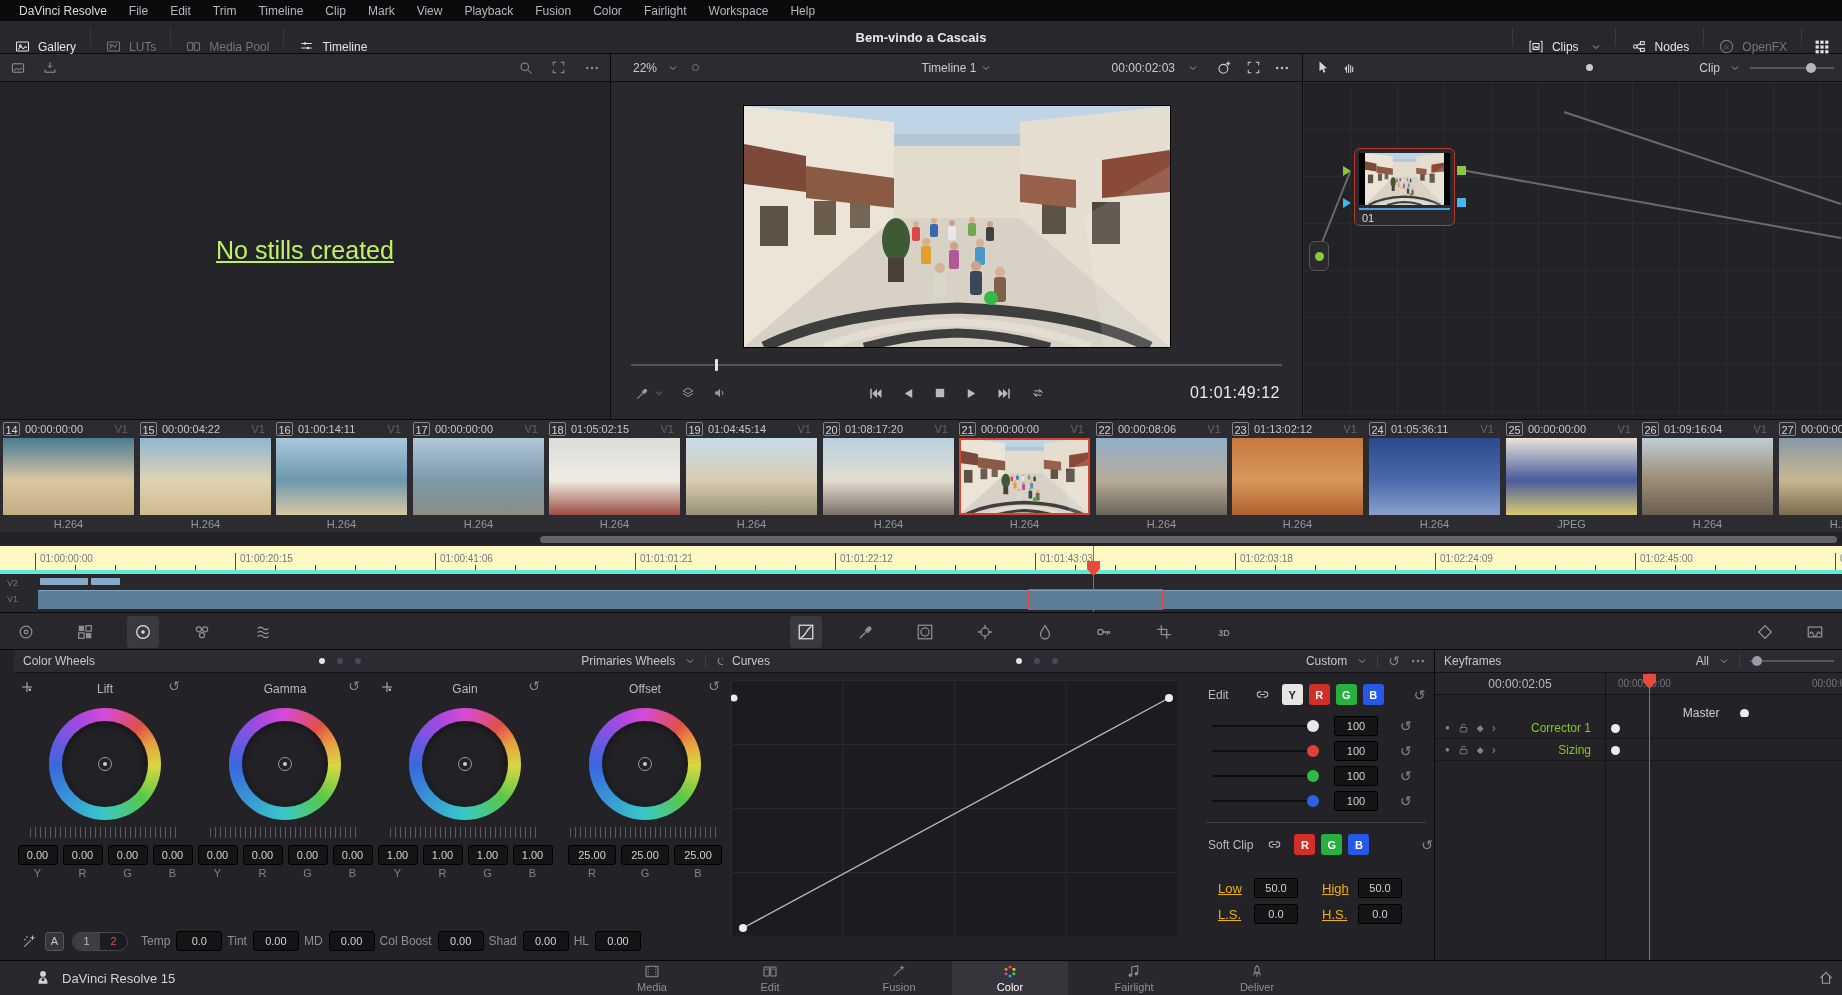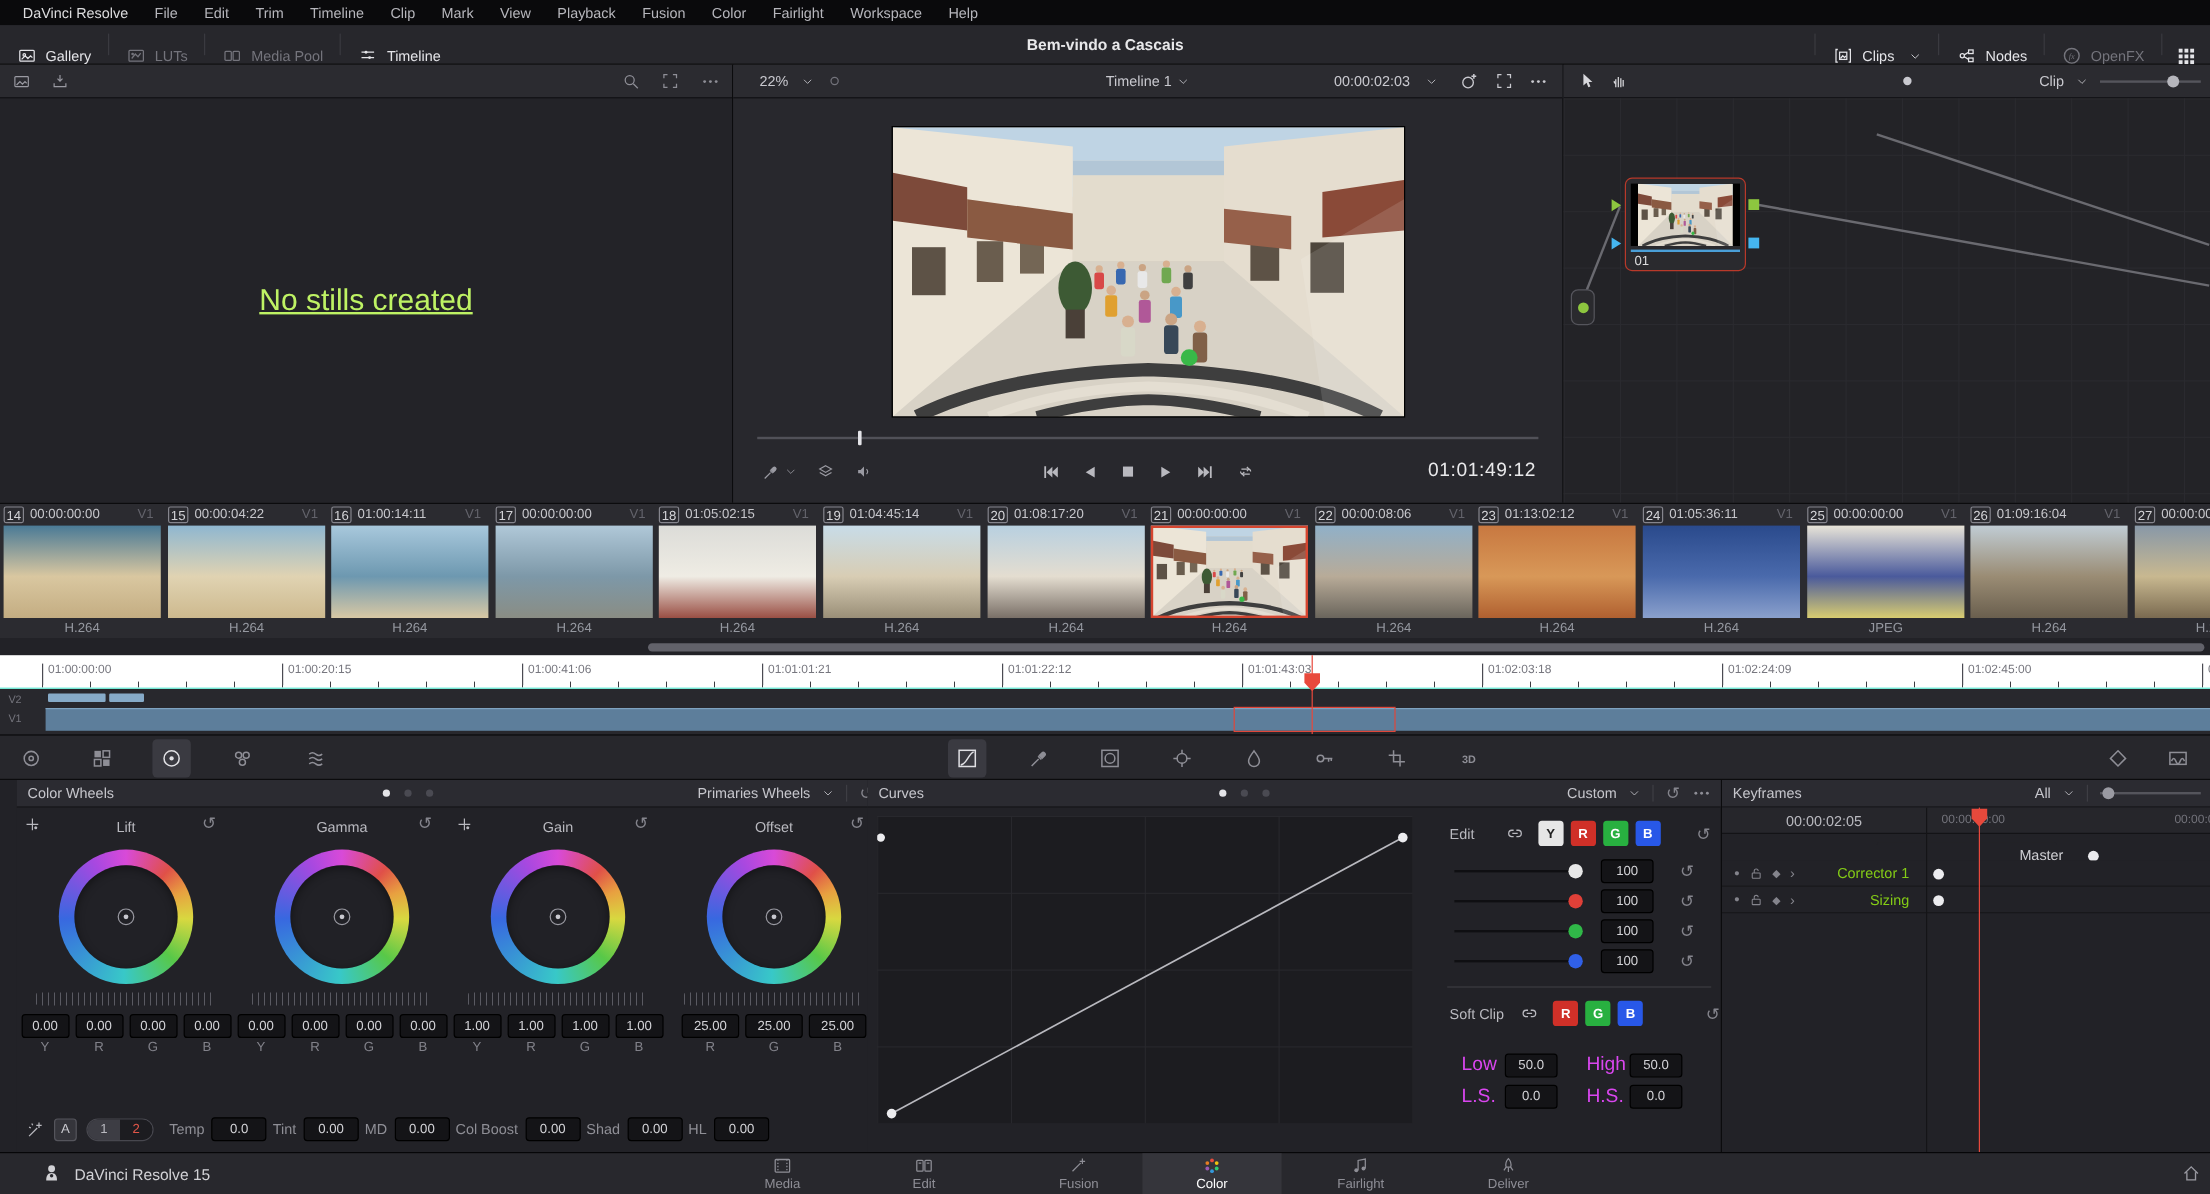--- a/index.html
+++ b/index.html
@@ -103,22 +103,22 @@
   .clip.sel .clip-thumb { outline:2px solid #d5452f; outline-offset:-2px; }
   .clip-thumb svg { width:100%; height:100%; display:block; }
   .clip-codec { position:absolute; top:95px; left:0; right:0; height:18px; line-height:18px;
     text-align:center; font-size:11px; color:#9598a0; }
   .scrollzone { position:absolute; top:532px; left:0; right:0; height:14px; background:#222227; }
   .scrollzone .handle { position:absolute; left:540px; right:5px; top:4px; height:7px;
     border-radius:4px; background:#62626a; }
 
   
   .timeline { position:absolute; top:546px; left:0; right:0; height:66px; background:#28282d; }
-  .ruler { position:absolute; top:0; left:0; right:0; height:28px; background:#ffffff;
-    border-bottom:1px solid #5eead4; overflow:hidden; }
+  .ruler { position:absolute; top:0; left:0; right:0; height:28px; background:#fef9c3;
+    border-bottom:4px solid #5eead4; overflow:hidden; }
   .ruler .minor { position:absolute; left:35px; right:0; bottom:0; height:5px;
     background:repeating-linear-gradient(90deg,#3c3c42 0 1px, transparent 1px 40px); }
   .rtick { position:absolute; top:7px; font-size:10px; color:#77777f; border-left:1px solid #4a4a52; padding-left:4px; height:18px; }
   .tracks { position:absolute; top:28px; left:0; right:0; bottom:0;padding-left:10px; }
   .tlabel { position:absolute; left:7px; font-size:9px; color:#74747c; }
   .v2clip { position:absolute; top:4px; height:7px; background:#86aac7; border-radius:1px; }
   .v1bar { position:absolute; left:38px; right:0; top:16px; height:19px; background:#5d7e9b;
     border-top:1px solid #7fa3c0; }
   .v1sel { position:absolute; left:1028px; top:15px; width:135px; height:21px;
     border:1px solid #e0473a; }
@@ -187,21 +187,21 @@
   .graph { position:absolute; left:8px; top:30px; width:446px; height:256px; background:#1c1c20;
     background-image:linear-gradient(#28282d 1px, transparent 1px), linear-gradient(90deg,#28282d 1px, transparent 1px);
     background-size:25% 25%; }
   .graph svg { position:absolute; inset:0; width:100%; height:100%; }
   .crow { position:absolute; display:flex; align-items:center; }
   .chanbtn { width:21px; height:21px; border-radius:3px; margin-right:6px; font-size:11px; font-weight:bold;
     display:flex; align-items:center; justify-content:center; color:#fff; }
   .slider { position:relative; width:106px; height:12px; }
   .slider .tr { position:absolute; left:0; right:0; top:5px; height:2px; background:#0f0f12; }
   .slider .kn { position:absolute; right:-1px; top:0; width:12px; height:12px; border-radius:50%; }
-  .fieldrow label { font-size:16px; color:#d946ef; }
+  .fieldrow label { font-size:13px; color:#eab308;text-decoration:underline; }
   .cfield { width:44px; height:20px; background:#141417; border:1px solid #000; border-radius:3px;
     color:#d2d2d6; font-size:11px; line-height:18px; text-align:center; }
   .hline { position:absolute; height:1px; background:#3c3c42; }
 
   
   .kf { left:1435px; right:0; width:auto; }
   .kf-sub { position:absolute; top:23px; left:0; right:0; height:22px; background:#26262b;
     border-bottom:1px solid #131316; }
   .kf-tc { position:absolute; left:0; width:170px; top:0; height:100%; display:flex; align-items:center;
     justify-content:center; font-size:12px; color:#b9b9bf; }

